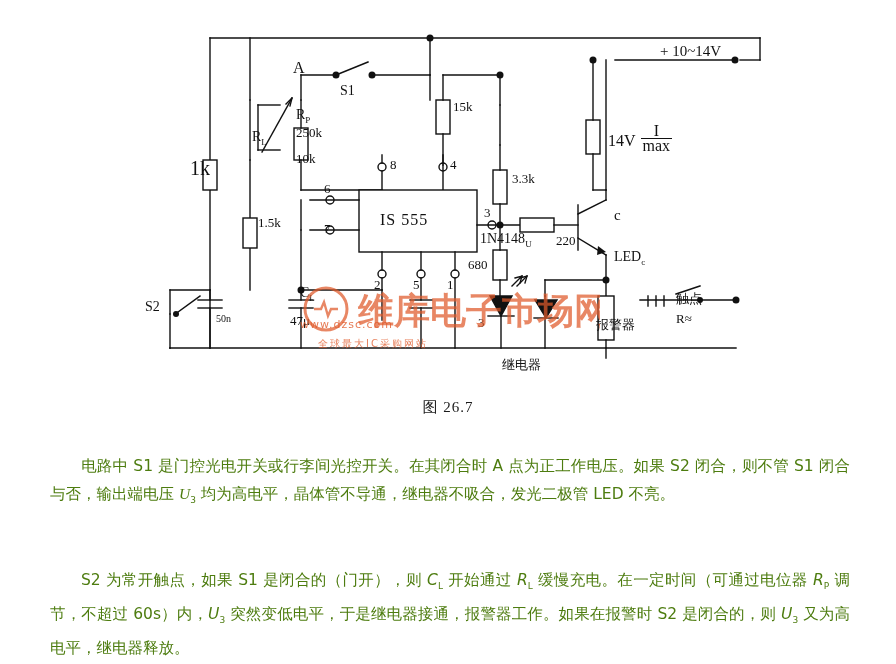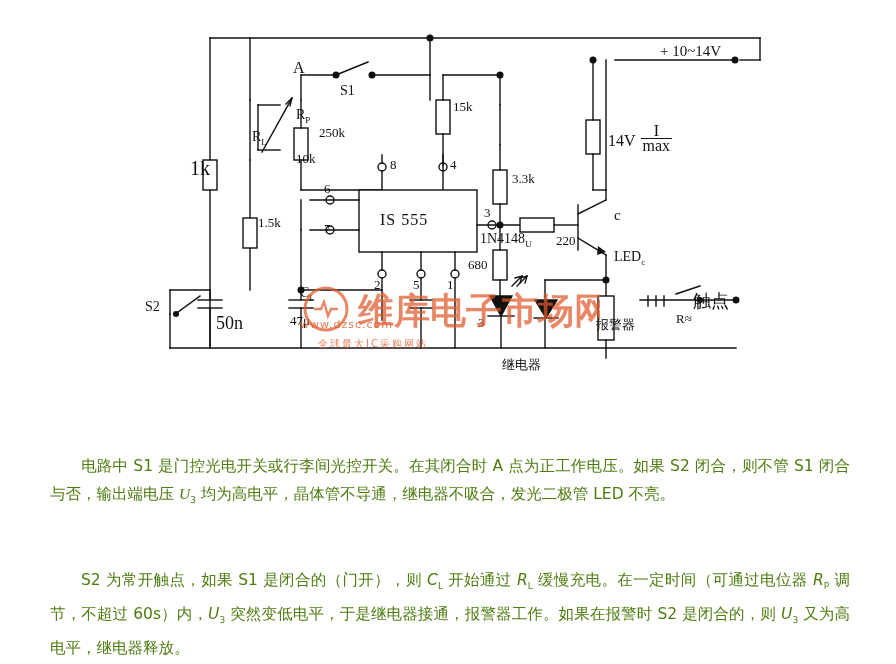--- a/index.html
+++ b/index.html
@@ -184,30 +184,30 @@
 
   <div class="lbl" style="left:293px;top:60px;font-size:16px;">A</div>
   <div class="lbl" style="left:340px;top:84px;font-size:14px;">S1</div>
   <div class="lbl" style="left:145px;top:300px;font-size:14px;">S2</div>
 
   <div class="lbl" style="left:190px;top:158px;font-size:20px;">1k</div>
 
   <div class="lbl" style="left:252px;top:130px;font-size:14px;"><span>R</span><span class="sub">L</span></div>
 
   <div class="lbl" style="left:296px;top:108px;font-size:14px;"><span>R</span><span class="sub">P</span></div>
-  <div class="lbl" style="left:296px;top:126px;font-size:13px;padding-left:23px;">250k</div>
+  <div class="lbl" style="left:296px;top:126px;font-size:13px;">250k</div>
   <div class="lbl" style="left:296px;top:152px;font-size:13px;">10k</div>
   <div class="lbl" style="left:258px;top:216px;font-size:13px;">1.5k</div>
 
   <div class="lbl" style="left:453px;top:100px;font-size:13px;">15k</div>
   <div class="lbl" style="left:512px;top:172px;font-size:13px;">3.3k</div>
   <div class="lbl" style="left:524px;top:234px;font-size:13px;margin-left:32px;">220</div>
   <div class="lbl" style="left:468px;top:258px;font-size:13px;">680</div>
 
-  <div class="lbl" style="left:216px;top:314px;font-size:18px;">50n</div>
+  <div class="lbl" style="left:216px;top:314px;font-size:10px;">50n</div>
   <div class="lbl" style="left:290px;top:314px;font-size:13px;">47μ</div>
   <div class="lbl" style="left:300px;top:286px;font-size:14px;"><span>C</span><span class="sub">L</span></div>
 
   <div class="lbl" style="left:380px;top:212px;font-size:16px;letter-spacing:1px;">IS  555</div>
 
   <div class="lbl" style="left:390px;top:158px;font-size:13px;">8</div>
   <div class="lbl" style="left:450px;top:158px;font-size:13px;">4</div>
   <div class="lbl" style="left:324px;top:182px;font-size:13px;">6</div>
   <div class="lbl" style="left:324px;top:222px;font-size:13px;">7</div>
   <div class="lbl" style="left:484px;top:206px;font-size:13px;">3</div>
@@ -218,41 +218,42 @@
   <div class="lbl" style="left:480px;top:232px;font-size:14px;"><span>1N4148</span><span class="sub">U</span></div>
 
   <div class="lbl" style="left:614px;top:208px;font-size:15px;">c</div>
   <div class="lbl" style="left:614px;top:250px;font-size:14px;"><span>LED</span><span class="sub">c</span></div>
 
   <div class="lbl" style="left:478px;top:316px;font-size:13px;">3</div>
 
   <div class="lbl" style="left:502px;top:358px;font-size:13px;">继电器</div>
 
   <div class="lbl" style="left:596px;top:318px;font-size:13px;">报警器</div>
-  <div class="lbl" style="left:693px;top:292px;font-size:18px;">触点</div>
+  <div class="lbl" style="left:676px;top:292px;font-size:13px;">触点</div>
   <div class="lbl" style="left:676px;top:312px;font-size:13px;">R≈</div>
 
   <div class="lbl" style="left:608px;top:124px;font-size:16px;display:flex;align-items:center;gap:5px;">
     <span>14V</span>
     <span style="display:inline-block;text-align:center;line-height:14px;">
       <span style="display:block;border-bottom:1px solid #111;padding:0 2px;">I</span>
       <span style="display:block;padding:0 2px;"><span>max</span><span class="sub"></span></span>
     </span>
   </div>
 
   <svg class="wm" id="wm-main" viewBox="0 0 300 48">
     <g opacity="0.72">
       <circle cx="26" cy="24" r="21" fill="none" stroke="#e05a2a" stroke-width="3"></circle>
       <path d="M14 24 h7 l3 -7 l4 14 l3 -7 h7" fill="none" stroke="#e05a2a" stroke-width="2.4"></path>
       <text x="58" y="38" font-family="DejaVu Sans" font-size="36" font-weight="bold" fill="#e05a2a">维库电子市场网</text>
     </g>
   </svg>
   <div class="wm" id="wm-dz">www.dzsc.com</div>
   <div class="wm" id="wm-sub">全球最大IC采购网站</div>
 
+  <div class="fignum">图 26.7</div>
 
   <div class="para" style="top:452px;">
     <span class="ind"></span><span>电路中 S1 是门控光电开关或行李间光控开关。在其闭合时 A 点为正工作电压。如果 S2 闭合，则不管 S1 闭合与否，输出端电压 </span><span style="font-family:'Liberation Serif',serif;font-style:italic;">U</span><span class="sub">3</span><span> 均为高电平，晶体管不导通，继电器不吸合，发光二极管 LED 不亮。</span>
   </div>
 
   <div class="para" style="top:566px;">
     <span class="ind"></span><span>S2 为常开触点，如果 S1 是闭合的（门开），则 </span><span style="font-style:italic;">C</span><span class="sub">L</span><span> 开始通过 </span><span style="font-style:italic;">R</span><span class="sub">L</span><span> 缓慢充电。在一定时间（可通过电位器 </span><span style="font-style:italic;">R</span><span class="sub">P</span><span> 调节，不超过 60s）内，</span><span style="font-style:italic;">U</span><span class="sub">3</span><span> 突然变低电平，于是继电器接通，报警器工作。如果在报警时 S2 是闭合的，则 </span><span style="font-style:italic;">U</span><span class="sub">3</span><span> 又为高电平，继电器释放。</span>
   </div>
 
 </div>

